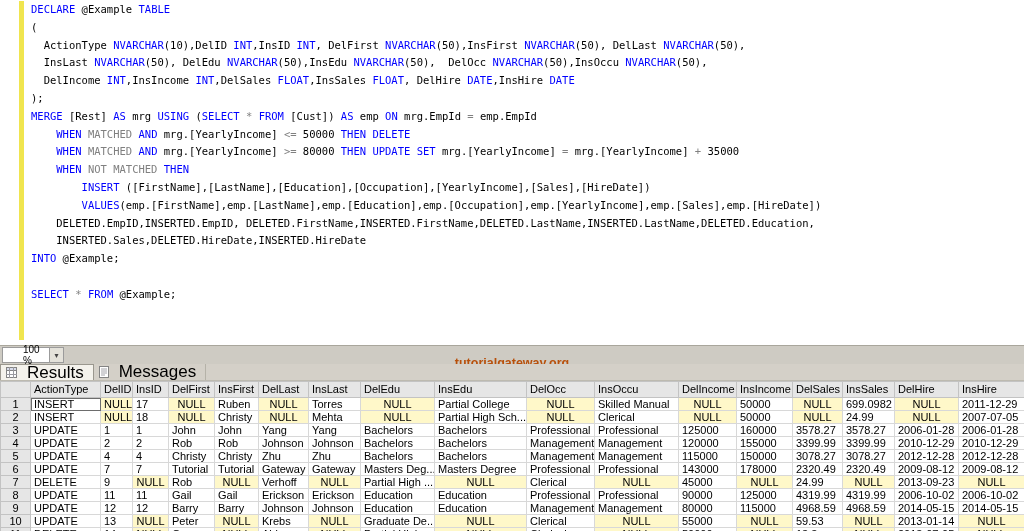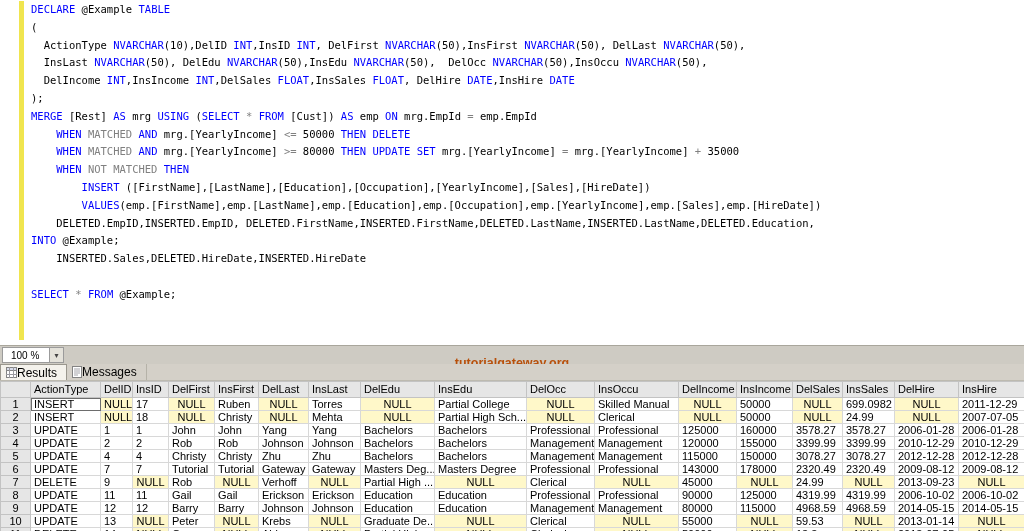--- a/index.html
+++ b/index.html
@@ -17,30 +17,30 @@
   .tok-k{color:var(--kw,#0000ff);}
   .tok-p{color:#000;}
   .tok-g{color:var(--gr,#808080);}
   .tok-m{color:var(--mg,#ff00ff);}
 
   
   .bottom-strip{position:absolute;left:0;top:345px;width:1024px;height:19px;
                 background:#cecbc3;border-top:1px solid #a9a69c;}
   .zoom{position:absolute;left:2px;top:1px;width:62px;height:16px;background:#fff;
         border:1px solid #9b9b9b;font-size:10px;display:flex;align-items:center;cursor:default;}
-  .zoom .lvl{flex:1;padding-left:8px;}
+  .zoom .lvl{flex:1;padding-left:20px;}
   .zoom-arrow{width:14px;height:100%;background:#e4e2da;border-left:1px solid #9b9b9b;
               font-size:8px;display:flex;align-items:center;justify-content:center;color:#444;}
   .watermark{position:absolute;left:0;top:2px;width:100%;text-align:center;
              font-weight:bold;font-size:12.5px;color:var(--wm,#b8500b);margin-top:8px;}
 
   
   .tabs{position:absolute;left:0;top:364px;width:1024px;height:17px;background:#d4d0c8;
         border-bottom:1px solid #bdbab0;display:flex;align-items:stretch;}
-  .tab{display:flex;align-items:center;gap:0;padding:0 9px 0 5px;font-size:12px;
+  .tab{display:flex;align-items:center;gap:10px;padding:0 9px 0 5px;font-size:17px;
        color:#000;border-right:1px solid #b5b2a8;cursor:default;}
   .tab.active{background:#f4f2ec;border:1px solid #9a978e;border-bottom:none;}
   .icon{display:inline-flex;align-items:center;}
 
   
   .grid-wrap{position:absolute;left:0;top:381px;width:1024px;height:150px;overflow:hidden;background:#fff;}
   table{border-collapse:collapse;table-layout:fixed;width:1024px;font-size:11px;}
   th,td{overflow:hidden;white-space:nowrap;}
   th{height:16px;background:#e6e6e6;border:1px solid #c3c3c3;font-weight:normal;
      text-align:left;padding:0 3px;line-height:15px;}
@@ -61,22 +61,22 @@
       <div class="code-line"><span class="tok-p">  InsLast </span><span class="tok-k">NVARCHAR</span><span class="tok-p">(50), DelEdu </span><span class="tok-k">NVARCHAR</span><span class="tok-p">(50),InsEdu </span><span class="tok-k">NVARCHAR</span><span class="tok-p">(50),  DelOcc </span><span class="tok-k">NVARCHAR</span><span class="tok-p">(50),InsOccu </span><span class="tok-k">NVARCHAR</span><span class="tok-p">(50),</span></div>
       <div class="code-line"><span class="tok-p">  DelIncome </span><span class="tok-k">INT</span><span class="tok-p">,InsIncome </span><span class="tok-k">INT</span><span class="tok-p">,DelSales </span><span class="tok-k">FLOAT</span><span class="tok-p">,InsSales </span><span class="tok-k">FLOAT</span><span class="tok-p">, DelHire </span><span class="tok-k">DATE</span><span class="tok-p">,InsHire </span><span class="tok-k">DATE</span></div>
       <div class="code-line"><span class="tok-p">);</span></div>
       <div class="code-line"><span class="tok-k">MERGE </span><span class="tok-p">[Rest] </span><span class="tok-k">AS </span><span class="tok-p">mrg </span><span class="tok-k">USING </span><span class="tok-p">(</span><span class="tok-k">SELECT </span><span class="tok-g">* </span><span class="tok-k">FROM </span><span class="tok-p">[Cust]) </span><span class="tok-k">AS </span><span class="tok-p">emp </span><span class="tok-k">ON </span><span class="tok-p">mrg.EmpId </span><span class="tok-g">= </span><span class="tok-p">emp.EmpId</span></div>
       <div class="code-line"><span class="tok-k">    WHEN </span><span class="tok-g">MATCHED </span><span class="tok-k">AND </span><span class="tok-p">mrg.[YearlyIncome] </span><span class="tok-g">&lt;= </span><span class="tok-p">50000 </span><span class="tok-k">THEN DELETE</span></div>
       <div class="code-line"><span class="tok-k">    WHEN </span><span class="tok-g">MATCHED </span><span class="tok-k">AND </span><span class="tok-p">mrg.[YearlyIncome] </span><span class="tok-g">&gt;= </span><span class="tok-p">80000 </span><span class="tok-k">THEN UPDATE SET </span><span class="tok-p">mrg.[YearlyIncome] </span><span class="tok-g">= </span><span class="tok-p">mrg.[YearlyIncome] </span><span class="tok-g">+ </span><span class="tok-p">35000</span></div>
       <div class="code-line"><span class="tok-k">    WHEN </span><span class="tok-g">NOT MATCHED </span><span class="tok-k">THEN</span></div>
       <div class="code-line"><span class="tok-k">        INSERT </span><span class="tok-p">([FirstName],[LastName],[Education],[Occupation],[YearlyIncome],[Sales],[HireDate])</span></div>
       <div class="code-line"><span class="tok-k">        VALUES</span><span class="tok-p">(emp.[FirstName],emp.[LastName],emp.[Education],emp.[Occupation],emp.[YearlyIncome],emp.[Sales],emp.[HireDate])</span></div>
       <div class="code-line"><span class="tok-p">    DELETED.EmpID,INSERTED.EmpID, DELETED.FirstName,INSERTED.FirstName,DELETED.LastName,INSERTED.LastName,DELETED.Education,</span></div>
+      <div class="code-line"><span class="tok-p">    INSERTED.Sales,DELETED.HireDate,INSERTED.HireDate</span></div>
       <div class="code-line"><span class="tok-k">INTO </span><span class="tok-p">@Example;</span></div>
-      <div class="code-line"><span class="tok-p">    INSERTED.Sales,DELETED.HireDate,INSERTED.HireDate</span></div>
       <div class="code-line">&nbsp;</div>
       <div class="code-line"><span class="tok-k">SELECT </span><span class="tok-g">* </span><span class="tok-k">FROM </span><span class="tok-p">@Example;</span></div>
     </div>
 </div>
 
 <div class="bottom-strip">
   <div class="zoom">
     <span class="lvl">100 %</span>
     <span class="zoom-arrow">▾</span>
   </div>

